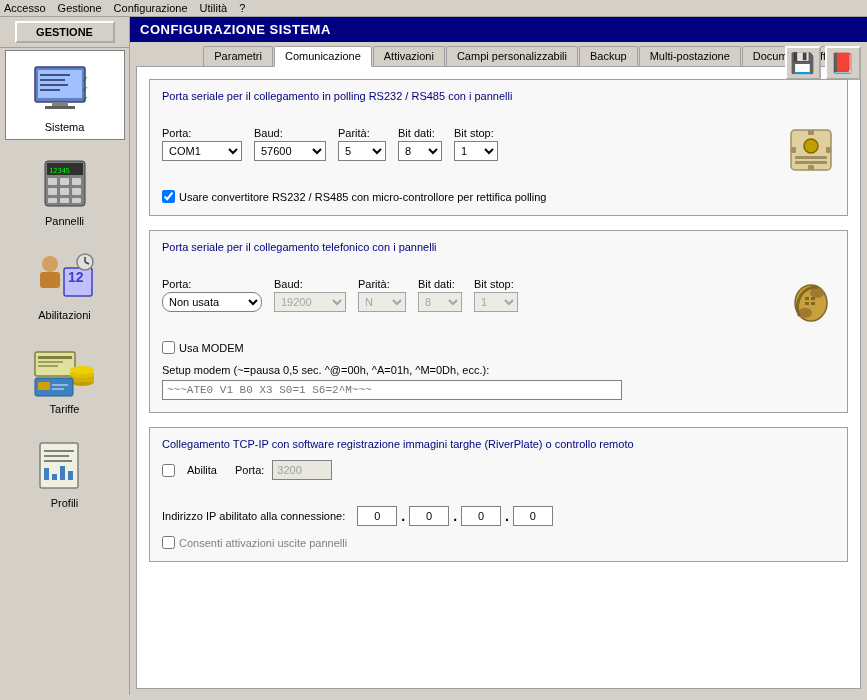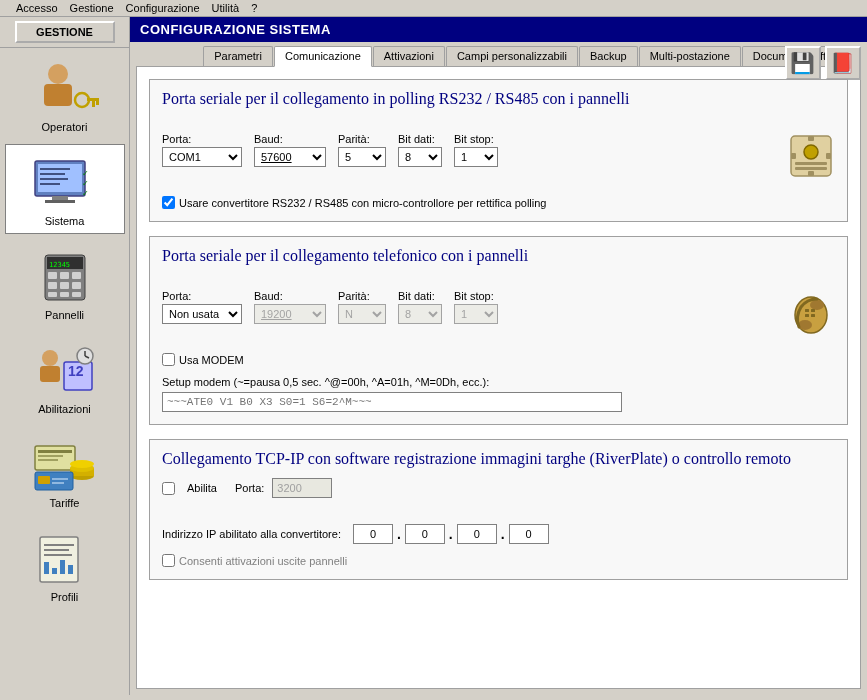--- a/index.html
+++ b/index.html
@@ -1,19 +1,19 @@
 <!DOCTYPE html>
 <html><head>
   <meta charset="utf-8">
   <style>
     * { box-sizing: border-box; margin: 0; padding: 0; }
     body { font-family: 'Tahoma', 'Arial', sans-serif; font-size: 11px; background: #d4d0c8; width: 867px; height: 700px; overflow: hidden; }
 
     
-    .menubar { background: #d4d0c8; padding: 2px 16px; display: flex; gap: 12px; border-bottom: 1px solid #a0a0a0; }
+    .menubar { background: #d4d0c8; padding: 2px 4px; display: flex; gap: 12px; border-bottom: 1px solid #a0a0a0; }
     .menubar span { font-size: 11px; cursor: pointer; color: #000; }
 
     
     .main-layout { display: flex; height: calc(700px - 22px); }
 
     
     .sidebar { width: 130px; background: #d4d0c8; border-right: 1px solid #a0a0a0; display: flex; flex-direction: column; align-items: center; padding-top: 0; }
     .sidebar-gestione { width: 100%; display: flex; justify-content: center; padding: 4px; border-bottom: 1px solid #a0a0a0; }
     .sidebar-gestione button { background: #d4d0c8; border: 2px outset #ffffff; padding: 3px 16px; font-size: 11px; font-weight: bold; cursor: pointer; width: 100px; }
     .sidebar-item { display: flex; flex-direction: column; align-items: center; padding: 8px 4px 6px; width: 120px; cursor: pointer; border: 1px solid transparent; margin: 2px; }
@@ -33,38 +33,38 @@
     .tab { padding: 3px 10px; border: 1px solid #a0a0a0; border-bottom: none; background: #d4d0c8; cursor: pointer; font-size: 11px; border-radius: 2px 2px 0 0; }
     .tab.active { background: #ffffff; border-bottom: 1px solid #ffffff; z-index: 2; margin-bottom: -1px; padding-bottom: 4px; }
     .toolbar-icons { display: flex; gap: 4px; position: absolute; right: 6px; top: 4px; }
     .toolbar-icon-btn { width: 36px; height: 34px; border: 2px outset #ffffff; background: #d4d0c8; cursor: pointer; display: flex; align-items: center; justify-content: center; font-size: 20px; }
 
     
     .panel { background: #ffffff; margin: 0 6px 6px; border: 1px solid #a0a0a0; padding: 12px; flex: 1; overflow-y: auto; }
 
     
     .section-group { border: 1px solid #a0a0a0; padding: 10px 12px 12px; margin-bottom: 14px; position: relative; background: #f8f8f8; }
-    .section-title { font-size: 16px; color: #000080; font-weight: normal; margin-bottom: 10px; font-family: Liberation Serif, serif; }
+    .section-title { font-size: 11px; color: #000080; font-weight: normal; margin-bottom: 10px; }
 
     
     .form-row { display: flex; align-items: center; gap: 12px; margin-bottom: 6px; }
     .form-group { display: flex; flex-direction: column; gap: 2px; }
     .form-group label { font-size: 11px; }
 
     select { font-size: 11px; height: 20px; border: 1px solid #808080; background: white; padding: 0 2px; }
     input[type="text"] { font-size: 11px; height: 20px; border: 1px solid #808080; background: white; padding: 0 4px; }
     input[type="checkbox"] { margin-right: 4px; }
 
     .port-select { width: 80px; }
-    .baud-select { width: 72px; text-decoration: underline; }
+    .baud-select { width: 72px; }
     .parity-select { width: 48px; }
     .bits-select { width: 44px; }
     .stop-select { width: 44px; }
 
-    .non-usata { width: 80px; }
+    .non-usata { width: 100px; border-radius: 9px; }
 
     .checkbox-row { display: flex; align-items: center; margin-top: 14px; }
     .checkbox-label { font-size: 11px; }
 
     .setup-label { font-size: 11px; margin-top: 10px; margin-bottom: 4px; }
     .setup-input { width: 460px; height: 22px; border: 1px solid #808080; background: white; color: #a0a0a0; font-size: 11px; padding: 0 4px; }
 
     
     .tcp-row { display: flex; align-items: center; gap: 8px; margin-bottom: 26px; }
     .port-input { width: 60px; }
@@ -85,36 +85,20 @@
   <span>?</span>
 </div>
 
 <div class="main-layout">
 
   <div class="sidebar">
     <div class="sidebar-gestione">
       <button>GESTIONE</button>
     </div>
 
-    <div class="sidebar-item">
-      <div class="icon-area">
-
-        <svg width="70" height="55" viewBox="0 0 70 55">
-
-          <circle cx="28" cy="12" r="10" fill="#d4a060"></circle>
-          <rect x="14" y="22" width="28" height="22" rx="4" fill="#c08030"></rect>
-
-          <circle cx="52" cy="38" r="7" fill="none" stroke="#c0a000" stroke-width="2.5"></circle>
-          <rect x="57" y="36" width="12" height="3" fill="#c0a000"></rect>
-          <rect x="66" y="39" width="3" height="4" fill="#c0a000"></rect>
-          <rect x="62" y="39" width="3" height="6" fill="#c0a000"></rect>
-        </svg>
-      </div>
-      <label>Operatori</label>
-    </div>
 
     <div class="sidebar-item active">
       <div class="icon-area">
         <svg width="70" height="55" viewBox="0 0 70 55">
 
           <rect x="5" y="5" width="50" height="35" rx="2" fill="#6080c0" stroke="#404080" stroke-width="1.5"></rect>
           <rect x="8" y="8" width="44" height="28" fill="#a0c0ff"></rect>
 
           <rect x="10" y="12" width="30" height="2" fill="#405080"></rect>
           <rect x="10" y="17" width="25" height="2" fill="#405080"></rect>
@@ -373,21 +357,21 @@
 
       <div class="section-group">
         <div class="section-title">Collegamento TCP-IP con software registrazione immagini targhe (RiverPlate) o controllo remoto</div>
         <div class="tcp-row">
           <input type="checkbox" id="chk-abilita" style="">
           <label for="chk-abilita">Abilita</label>
           <label style="margin-left:10px;">Porta:</label>
           <input type="text" class="port-input" value="3200" style="color: rgb(160, 160, 160); background: rgb(232, 232, 224);">
         </div>
         <div class="ip-row">
-          <label>Indirizzo IP abilitato alla convertitore:</label>
+          <label>Indirizzo IP abilitato alla connessione:</label>
           <span style="margin-left:4px;"></span>
           <input type="text" class="ip-octet" value="0" style="">
           <span class="dot-separator">.</span>
           <input type="text" class="ip-octet" value="0" style="">
           <span class="dot-separator">.</span>
           <input type="text" class="ip-octet" value="0" style="">
           <span class="dot-separator">.</span>
           <input type="text" class="ip-octet" value="0" style="">
         </div>
         <div class="checkbox-row" style="margin-top:10px;">

